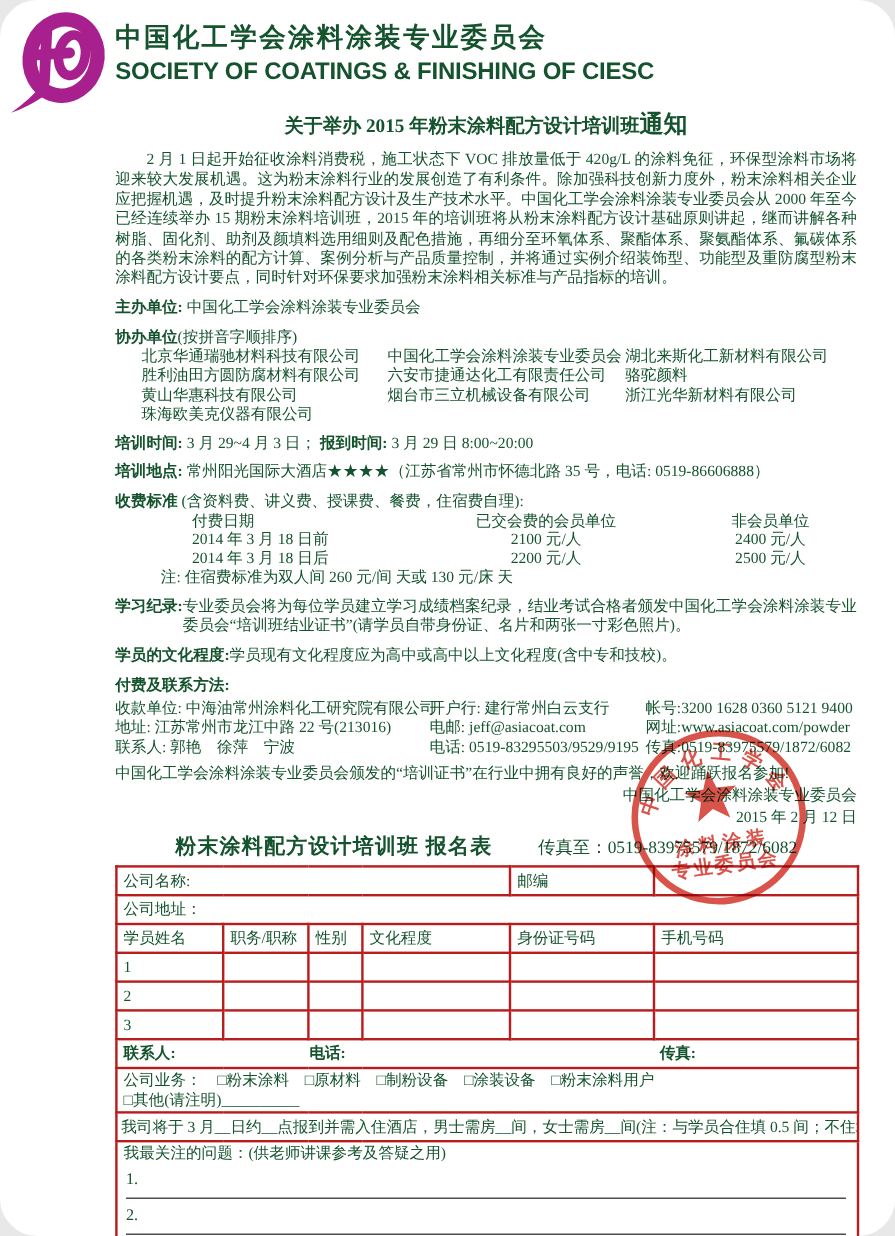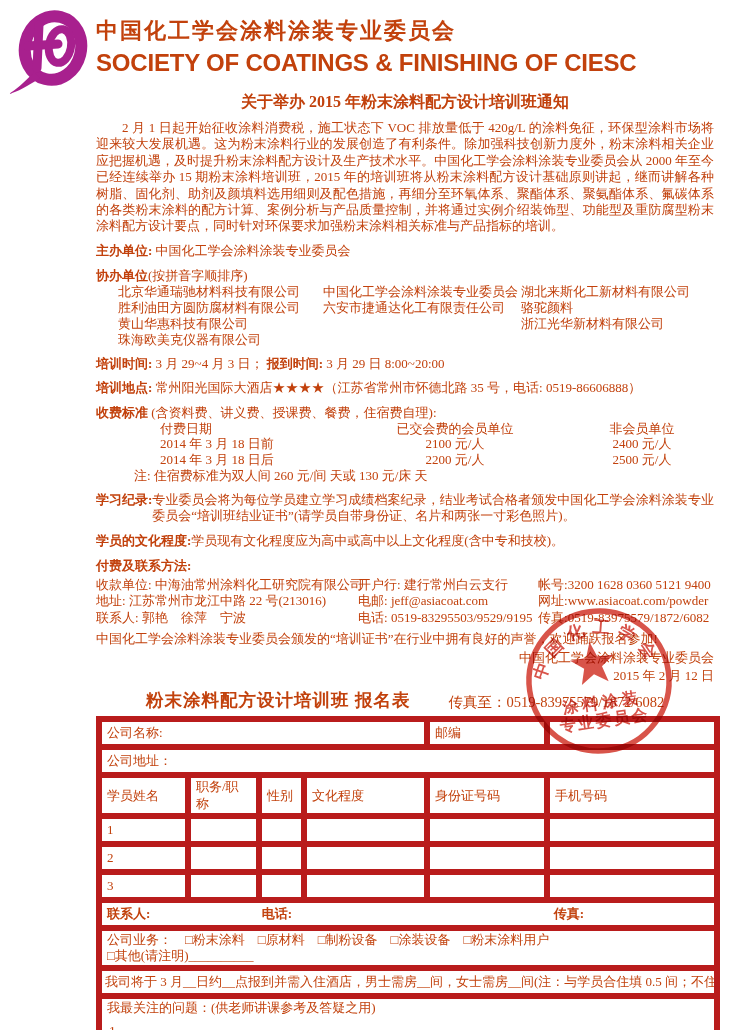--- a/index.html
+++ b/index.html
@@ -1,33 +1,33 @@
 <!DOCTYPE html>
 <html><head>
 <meta charset="utf-8">
 <style>
   html,body { margin:0; padding:0; background:#e8e8e8; }
   .page {
     position:relative; width:746px; height:1030px; margin:0 auto;
     background:#ffffff; overflow:hidden;
     font-family:"Liberation Serif","DejaVu Serif",serif;
-    color:#c2410c; font-size:13px; line-height:1.25;
+    color:#14532d; font-size:13px; line-height:1.25;border-radius:31px;
   }
   .content { position:absolute; left:96px; top:8px; width:618px; }
 
   
   .masthead { position:relative; height:82px; }
   .logo-wrap { position:absolute; left:-88px; top:0; width:86px; height:92px; }
   .org-cn { font-family:"Liberation Sans","DejaVu Sans",sans-serif; font-weight:bold;
             font-size:22px; letter-spacing:2px; padding-top:9px; }
   .org-en { font-family:"Liberation Sans","DejaVu Sans",sans-serif; font-weight:bold;
-            font-size:24px; letter-spacing:-0.2px; margin-top:3px; }
+            font-size:20px; letter-spacing:-0.2px; margin-top:3px; }
 
   .doc-title { text-align:center; font-weight:bold; font-size:16px; margin-top:2px; white-space:nowrap; }
-  .doc-title .suffix { font-size:16px; }
+  .doc-title .suffix { font-size:20px; }
 
   .intro { margin-top:8px; text-indent:2em; text-align:justify; line-height:1.26; }
 
   .sec { margin-top:8px; }
   .lbl { font-weight:bold; }
 
   
   .co-grid { display:grid; grid-template-columns:205px 198px auto; padding-left:22px; }
   .co-col div { line-height:16px; }
 
@@ -49,21 +49,21 @@
   .sig { text-align:right; line-height:16.5px; margin-top:2px; }
 
   
   .form-title-row { display:flex; align-items:flex-end; margin-top:5px; }
   .form-title { font-weight:bold; font-size:17.5px; margin-left:50px; letter-spacing:1px; }
   .form-fax { margin-left:38px; font-size:14.5px; }
 
   
   table.reg { border-collapse:collapse; width:618px; margin-top:5px; table-layout:fixed;
               border:2px solid #2a2a2a; }
-  table.reg td { border:6px solid #b91c1c; padding:1px 5px; height:20px; font-size:13px;
+  table.reg td { border:2px solid #b91c1c; padding:1px 5px; height:20px; font-size:13px;
                  overflow:hidden; vertical-align:middle; }
   td.tall { height:21px; }
   .opts span { margin-right:13px; white-space:nowrap; }
   .q-cell { padding:2px 6px 4px 6px; }
   .q-line { border-bottom:1px solid #222; height:23px; margin:0 4px 0 2px;
             font-size:13.5px; padding-top:6px; }
 
   
   .stamp { position:absolute; left:514px; top:600px; width:172px; height:166px;
            mix-blend-mode:multiply; opacity:.88; pointer-events:none; }
@@ -108,20 +108,21 @@
       <div class="co-grid">
         <div class="co-col">
           <div>北京华通瑞驰材料科技有限公司</div>
           <div>胜利油田方圆防腐材料有限公司</div>
           <div>黄山华惠科技有限公司</div>
           <div>珠海欧美克仪器有限公司</div>
         </div>
         <div class="co-col">
           <div>中国化工学会涂料涂装专业委员会</div>
           <div>六安市捷通达化工有限责任公司</div>
+          <div>烟台市三立机械设备有限公司</div>
         </div>
         <div class="co-col">
           <div>湖北来斯化工新材料有限公司</div>
           <div>骆驼颜料</div>
           <div>浙江光华新材料有限公司</div>
         </div>
       </div>
     </div>
 
     <div class="sec">

